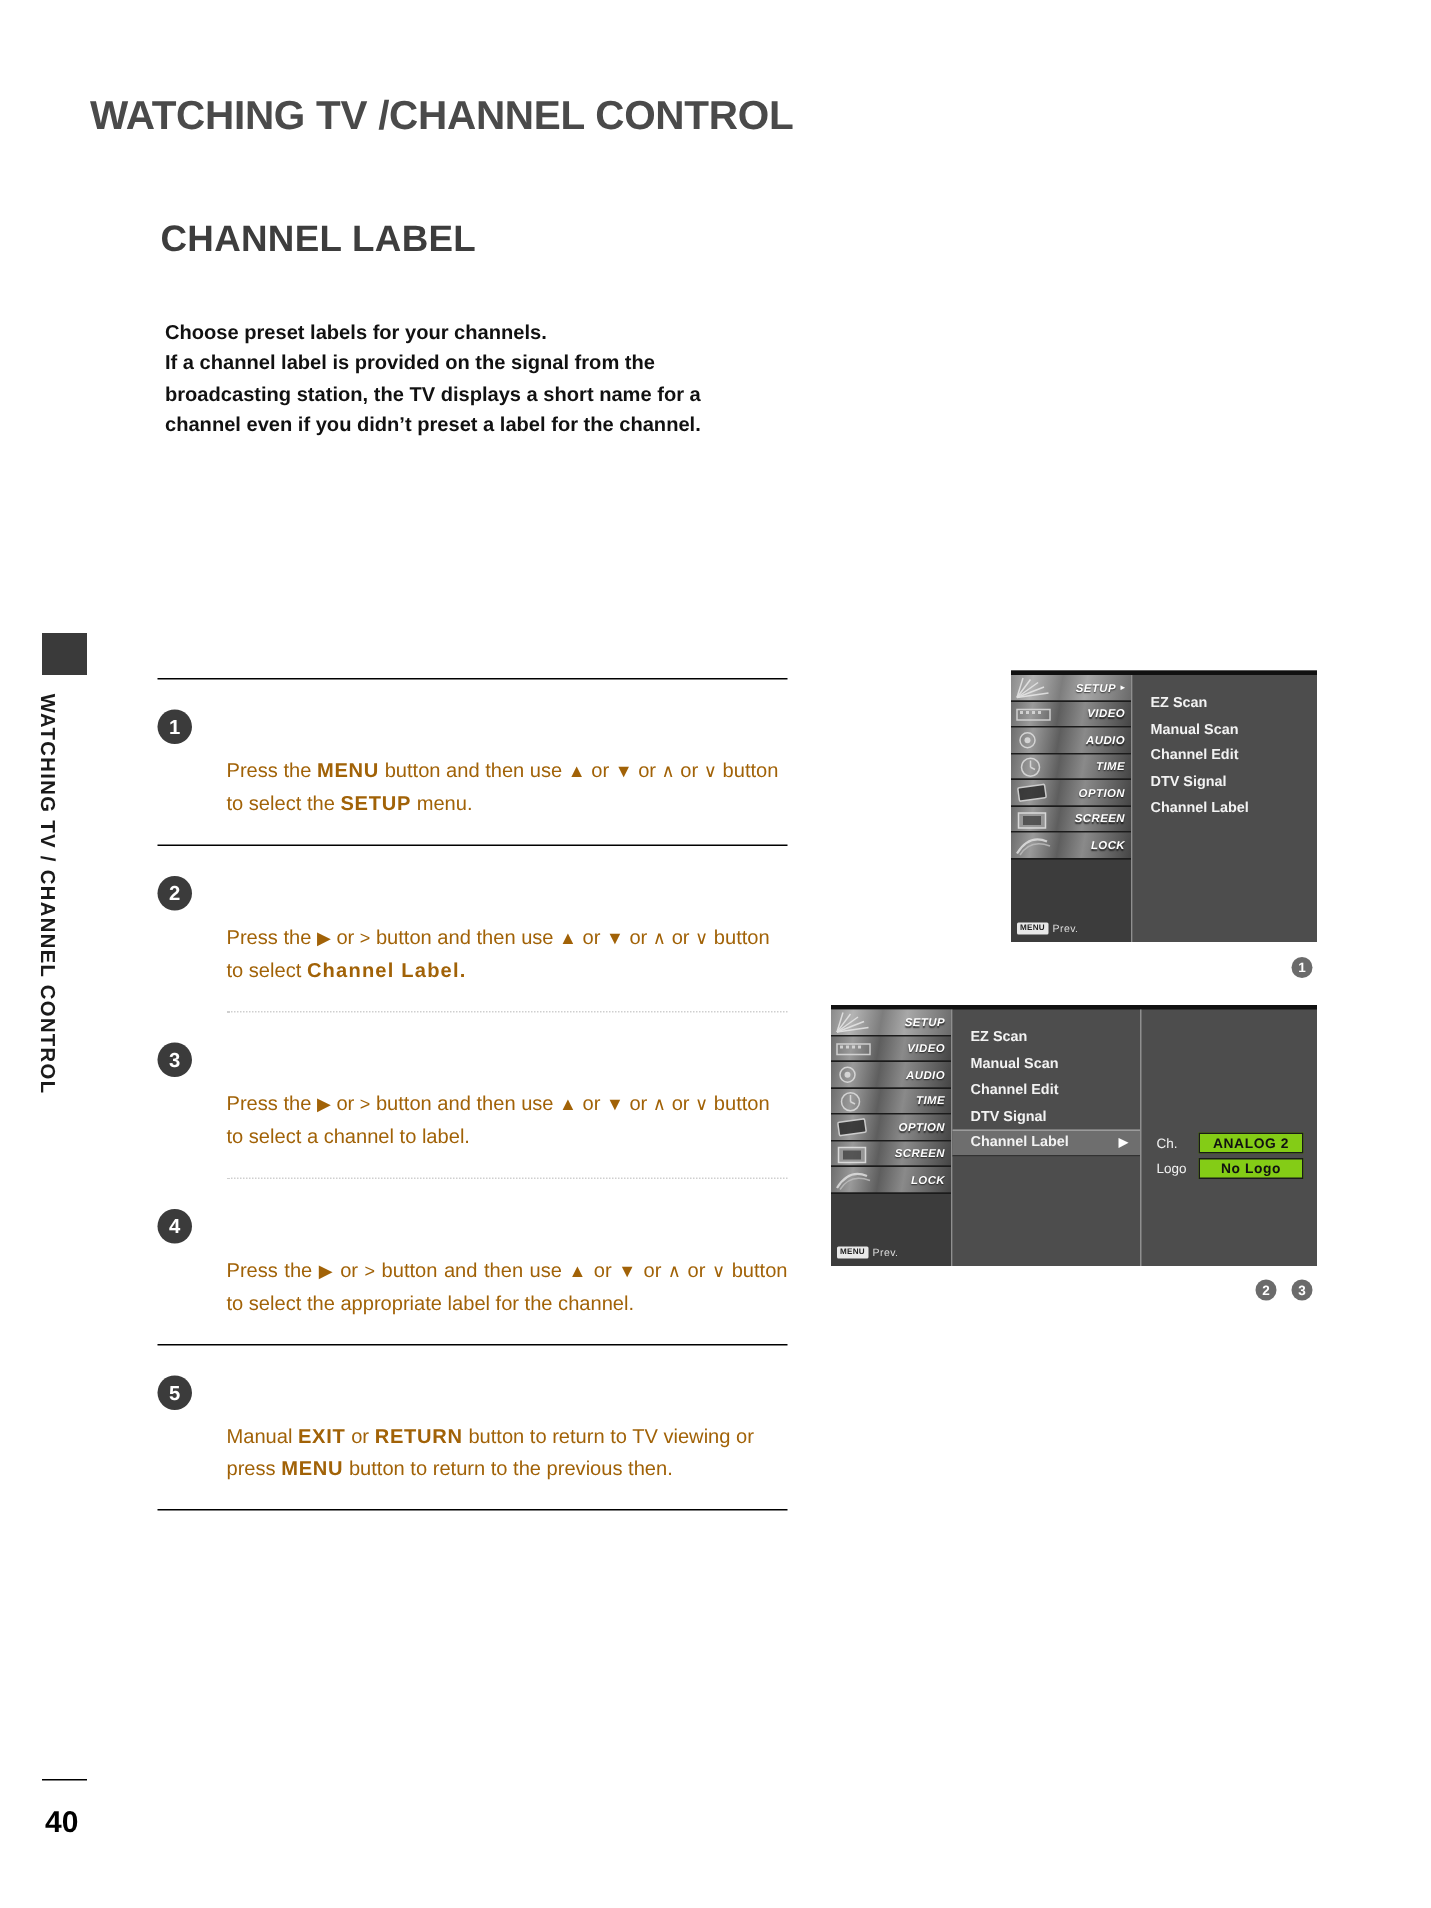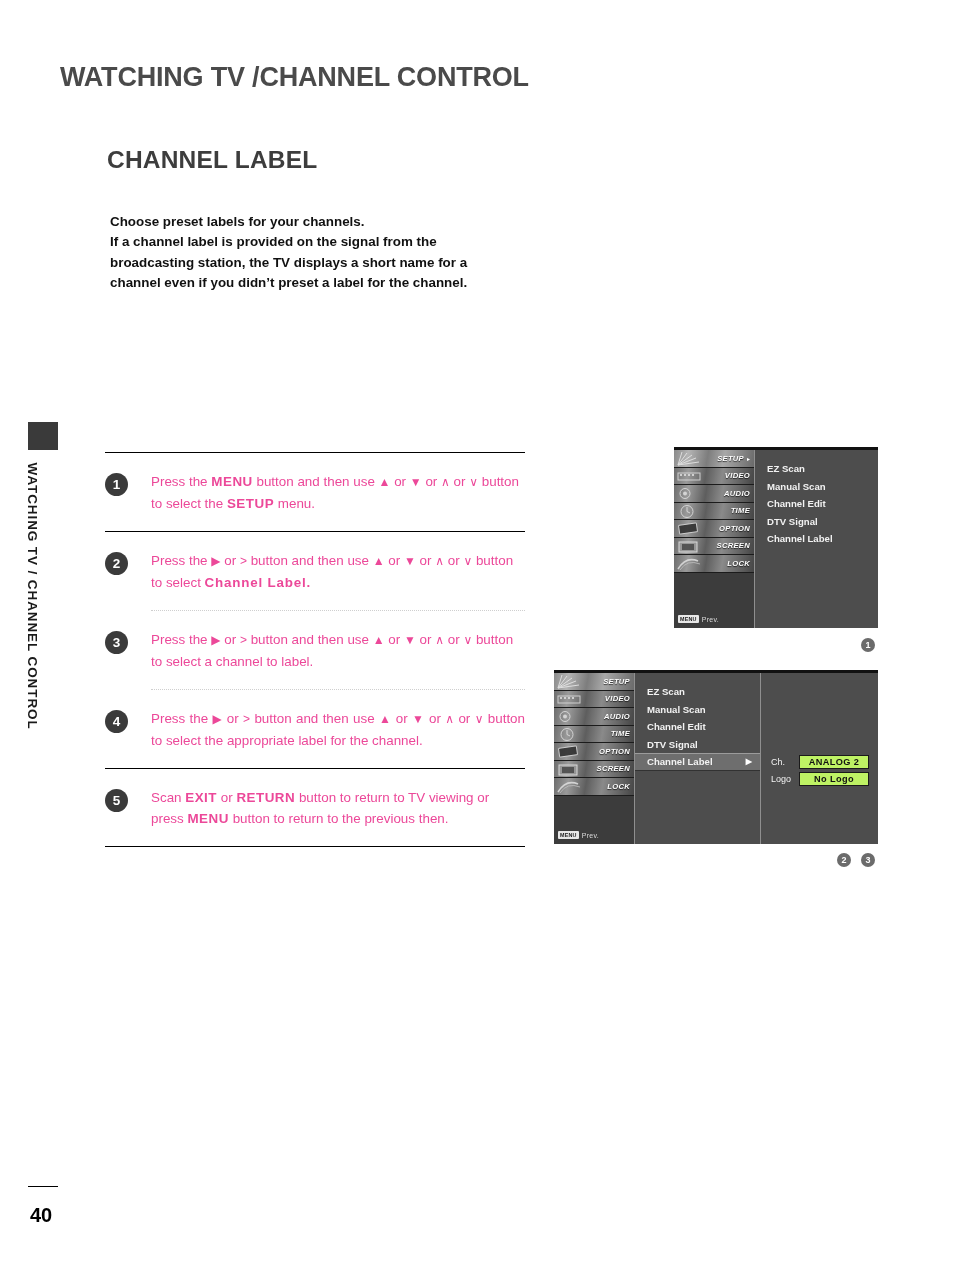--- a/index.html
+++ b/index.html
@@ -109,22 +109,23 @@
     font-size: 13.5px;
     font-weight: bold;
     line-height: 23px;
     text-align: center;
     margin-right: 23px;
     margin-top: 2px;
   }
   .step-text {
     font-size: 13.4px;
     line-height: 21px;
-    color: #ec4899;
+    color: #a16207;
     flex: 1 1 auto;
+    margin-top: 32px;
   }
   .step-text.justify { text-align: justify; }
   .mono-b {
     font-weight: bold;
     letter-spacing: 0.5px;
   }
   .ch-label-bold {
     font-weight: bold;
     letter-spacing: 0.8px;
   }
@@ -258,21 +259,21 @@
     margin-left: 10px;
   }
   .osd-field-label {
     font-size: 9px;
     font-weight: normal;
     color: #f2f2f2;
     width: 28px;
     flex: 0 0 auto;
   }
   .osd-field-box {
-    background: #bef264;
+    background: #84cc16;
     color: #111;
     font-size: 9.2px;
     font-weight: bold;
     height: 12px;
     line-height: 12px;
     width: 68px;
     text-align: center;
     border: 1px solid #1a1a1a;
     letter-spacing: 0.4px;
   }
@@ -363,21 +364,21 @@
     <div class="step-text justify">
       <span>Press the </span><span class="gl">▶</span><span>  or  </span><span class="gl">&gt;</span><span>  button and then use </span><span class="gl">▲</span><span> or </span><span class="gl">▼</span><span>  or  </span><span class="gl">∧</span><span> or </span><span class="gl">∨</span><span>  button to select the appropriate label for the channel.</span>
     </div>
   </div>
 
   <div class="rule-solid"></div>
 
   <div class="step">
     <div class="step-badge">5</div>
     <div class="step-text">
-      <span>Scan </span><span class="mono-b">EXIT</span><span> or </span><span class="mono-b">RETURN</span><span> button to return to TV viewing or press </span><span class="mono-b">MENU</span><span> button to return to the previous then.</span>
+      <span>Manual </span><span class="mono-b">EXIT</span><span> or </span><span class="mono-b">RETURN</span><span> button to return to TV viewing or press </span><span class="mono-b">MENU</span><span> button to return to the previous then.</span>
     </div>
   </div>
 
   <div class="rule-solid"></div>
 </div>
 
 <div class="osd osd-1">
   <div class="osd-side">
 
     <div class="osd-side-item sel">

